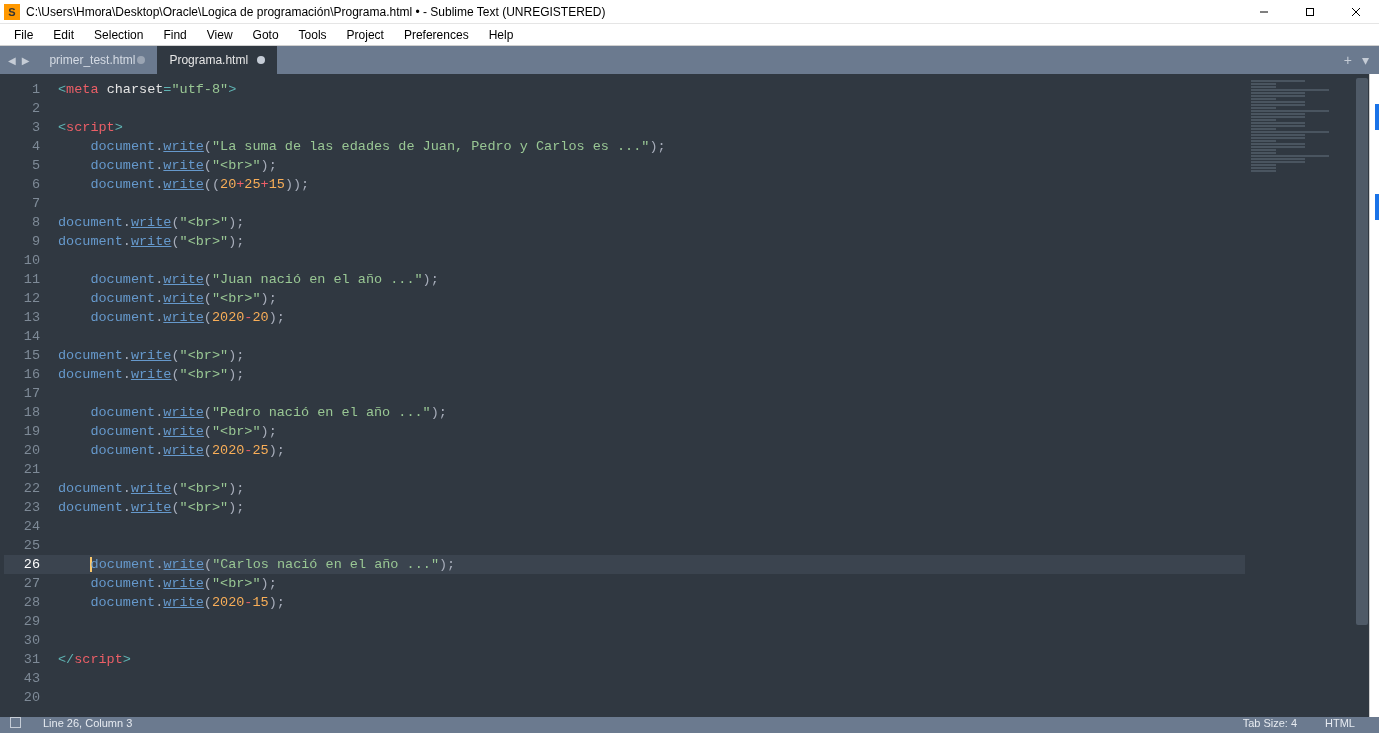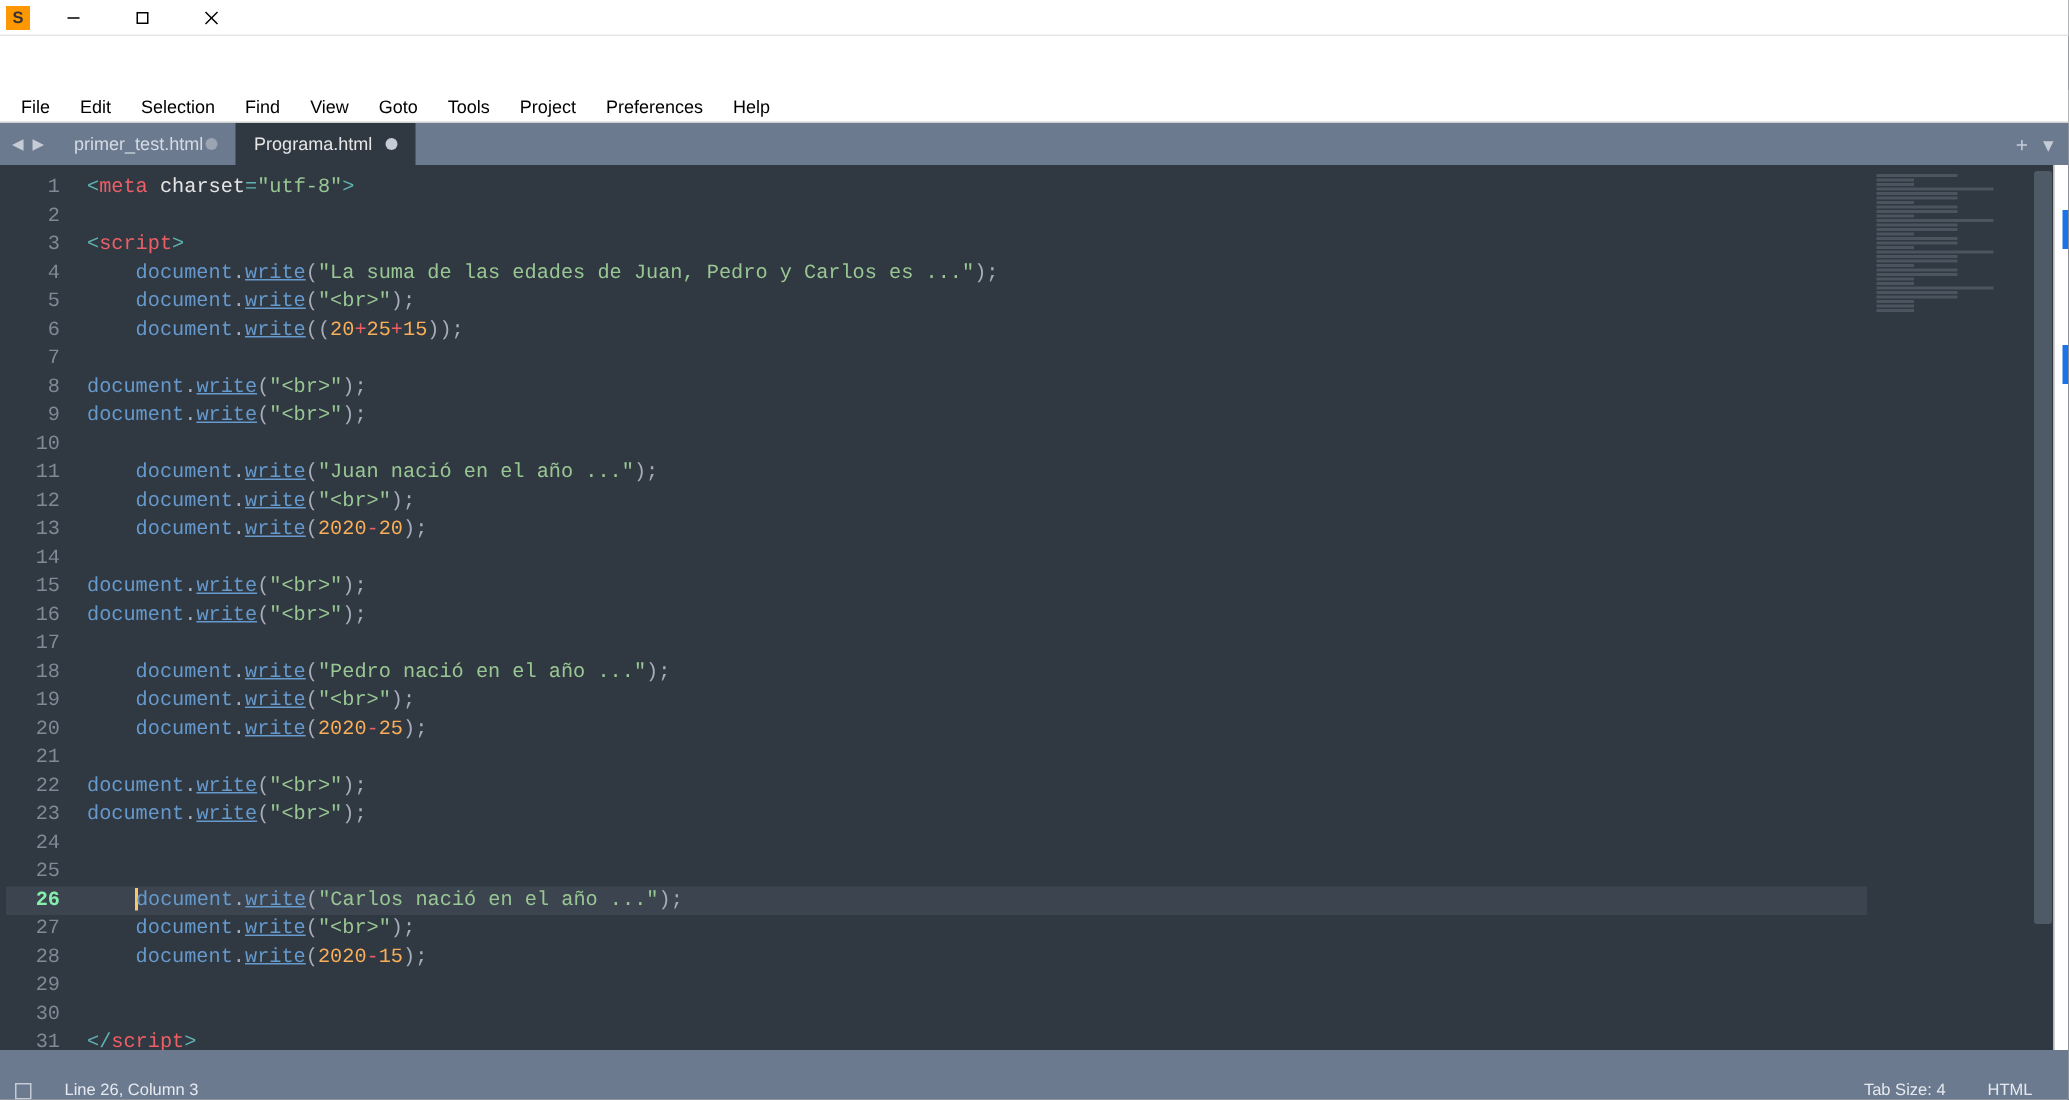--- a/index.html
+++ b/index.html
@@ -8,40 +8,40 @@
 
   
   .titlebar { height: 24px; background: #ffffff; display: flex; align-items: center; padding: 0 0 0 4px; border-bottom: 1px solid #e5e5e5; }
   .titlebar .app-icon { width: 16px; height: 16px; background: #ff9800; display: inline-flex; align-items: center; justify-content: center; font-size: 11px; font-weight: bold; color: #333; margin-right: 6px; }
   .titlebar .title-text { flex: 1; font-size: 12px; color: #000; white-space: nowrap; overflow: hidden; }
   .titlebar .win-controls { display: flex; height: 100%; }
   .titlebar .win-btn { width: 46px; height: 24px; display: flex; align-items: center; justify-content: center; font-family: "Segoe MDL2 Assets", sans-serif; font-size: 10px; color: #000; }
   .titlebar .win-btn svg { stroke: #000; }
 
   
-  .menubar { height: 22px; background: #ffffff; display: flex; align-items: center; padding: 0 4px; border-bottom: 1px solid #d0d0d0; margin-top: 36px; }
+  .menubar { height: 22px; background: #ffffff; display: flex; align-items: center; padding: 0 4px; border-bottom: 1px solid #d0d0d0; }
   .menubar .menu-item { padding: 2px 10px; font-size: 12px; color: #000; cursor: default; }
 
   
   .tabbar { height: 28px; background: #6b7a8f; display: flex; align-items: stretch; }
   .tabbar .nav-arrows { display: flex; align-items: center; padding: 0 8px; gap: 6px; }
   .tabbar .nav-arrow { color: #c5ccd6; font-size: 10px; cursor: default; }
   .tabbar .tab { display: flex; align-items: center; padding: 12px 12px; color: #d5dbe4; font-size: 12px; position: relative; cursor: default; min-width: 120px; }
   .tabbar .tab.active { background: #303841; color: #e6e6e6; text-align: center; }
   .tabbar .tab .dirty-dot { width: 8px; height: 8px; border-radius: 50%; background: #9aa4b3; margin-left: auto; }
   .tabbar .tab.active .dirty-dot { background: #c5ccd6; }
   .tabbar .tab .close-x { margin-left: auto; color: #9aa4b3; font-size: 12px; }
   .tabbar .spacer { flex: 1; }
   .tabbar .right-controls { display: flex; align-items: center; padding: 0 10px; gap: 10px; color: #c5ccd6; font-size: 14px; }
 
   
   .editor-wrap { flex: 1; display: flex; background: #303841; overflow: hidden; position: relative; }
   .gutter { width: 52px; background: #303841; color: #7e8a97; text-align: right; padding: 6px 12px 6px 4px; font-family: Consolas, "Courier New", monospace; font-size: 13.5px; line-height: 19px; user-select: none; }
   .gutter .ln { height: 19px; }
-  .gutter .ln.current { background: #3b444f; color: #86efac; margin-right: -12px; padding-right: 12px; font-weight: bold; }
+  .gutter .ln.current { background: #3b444f; color: #ffffff; margin-right: -12px; padding-right: 12px; }
   .code { flex: 1; background: #303841; color: #d8dee9; font-family: Consolas, "Courier New", monospace; font-size: 13.5px; line-height: 19px; padding: 6px 0; white-space: pre; overflow: hidden; }
   .code .line { height: 19px; padding-left: 6px; }
   .code .line.current { background: #3b444f; }
   .caret { display:inline-block; width:1.2px; height:15px; background:#f8c76c; vertical-align:middle; margin-right:-1px;}
 
   
   .p-tag   { color: #ec5f67; }        
   .p-attr  { color: #e5e5e5; }        
   .p-str   { color: #99c794; }        
   .p-punc  { color: #a6acb9; }        
@@ -60,30 +60,31 @@
 
   .vscroll { width: 14px; background: #303841; display:flex; }
   .vscroll .thumb { width: 12px; background: #4f5a67; border-radius: 2px; margin: 4px auto auto auto; height: 85%; }
 
   
   .rightedge { width: 10px; background: #ffffff; border-left: 1px solid #d0d0d0; position: relative; }
   .rightedge .blue { position:absolute; right:0; top:30px; width:4px; height:26px; background:#1a73e8; }
   .rightedge .blue2 { position:absolute; right:0; top:120px; width:4px; height:26px; background:#1a73e8; }
 
   
-  .statusbar { height: 33px; background: #6b7a8f; color: #e6eaf0; display: flex; align-items: flex-end; font-size: 11px; padding: 0 10px; }
+  .statusbar { height: 16px; background: #6b7a8f; color: #e6eaf0; display: flex; align-items: flex-start; font-size: 11px; padding: 0 10px; }
   .statusbar .sb-box { width: 11px; height: 11px; border: 1px solid #c5ccd6; margin-right: 8px; }
   .statusbar .spacer { flex: 1; }
   .statusbar .sb-item { padding: 0 14px; cursor: default; }
 </style>
 </head>
 <body>
 
 <div class="titlebar">
   <span class="app-icon">S</span>
+  <span class="title-text">C:\Users\Hmora\Desktop\Oracle\Logica de programación\Programa.html • - Sublime Text (UNREGISTERED)</span>
   <div class="win-controls">
     <div class="win-btn">
         <svg width="10" height="10">
           <line x1="1" y1="5" x2="9" y2="5" stroke-width="1"></line>
         </svg>
       </div>
     <div class="win-btn">
         <svg width="10" height="10">
           <rect x="1.5" y="1.5" width="7" height="7" fill="none" stroke-width="1"></rect>
         </svg>

